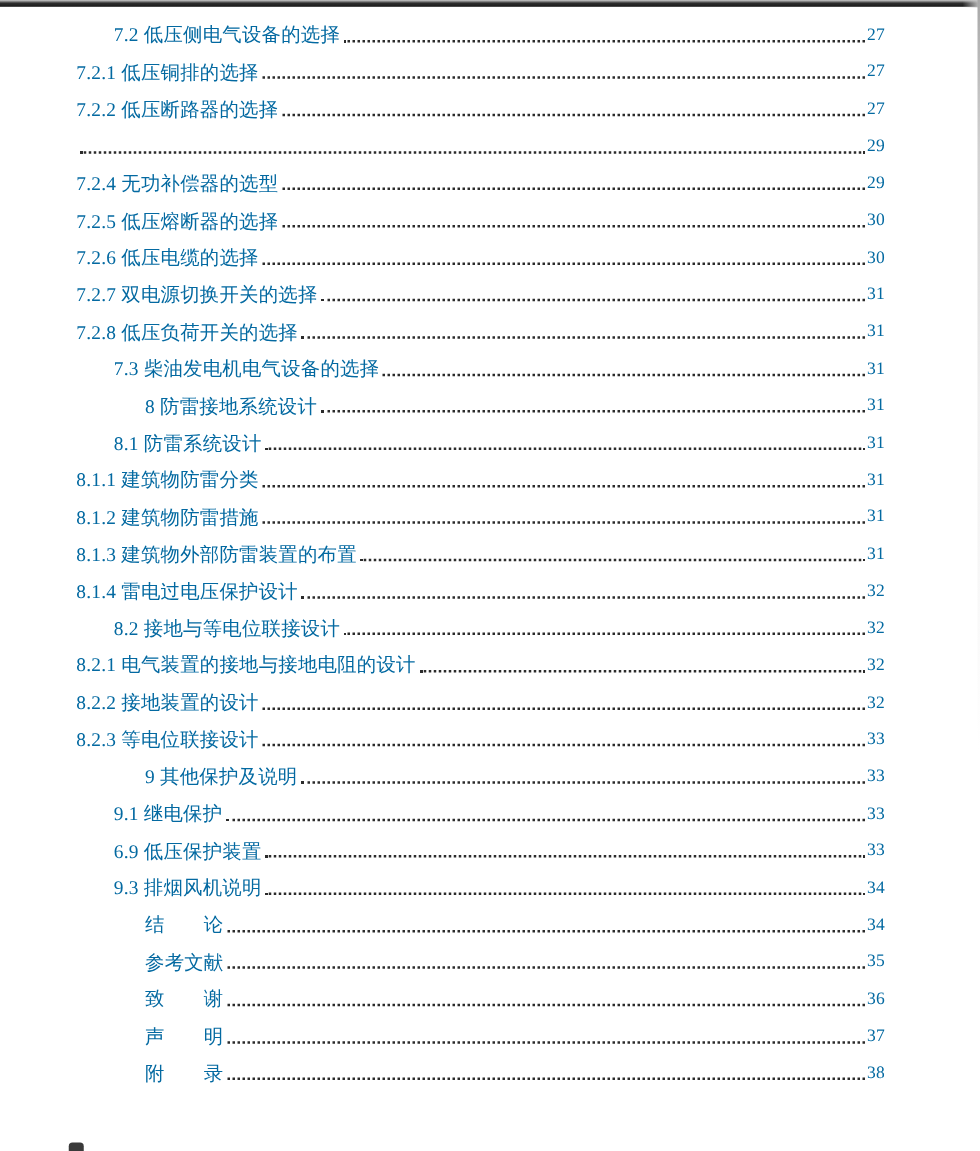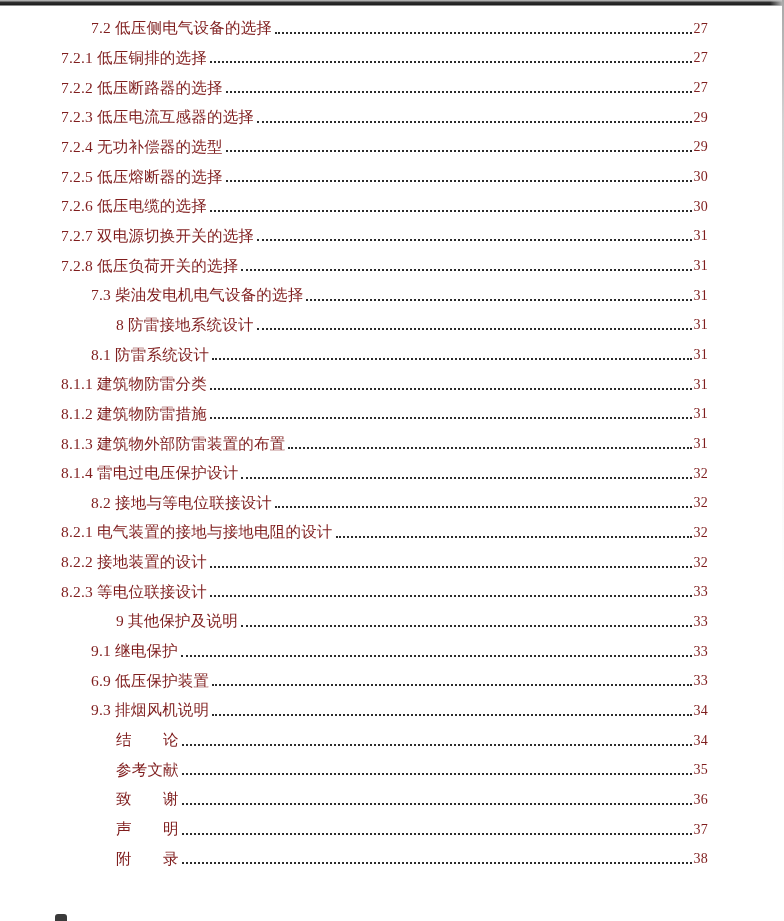--- a/index.html
+++ b/index.html
@@ -7,21 +7,21 @@
     padding: 0;
     background: #ffffff;
   }
   .page {
     position: relative;
     width: 784px;
     height: 921px;
     background: #ffffff;
     overflow: hidden;
     font-family: "Liberation Serif", "DejaVu Serif", serif;
-    color: #7f1d1d;
+    color: #0369a1;
   }
   
   .top-edge {
     position: absolute;
     top: 0; left: 0;
     width: 100%; height: 6px;
     background: linear-gradient(to bottom,
       #cccccc 0px, #8f8f8f 1px, #2e2e2e 2.5px, #1c1c1c 5px, #ffffff 6px);
   }
   .top-edge::after {
@@ -103,21 +103,20 @@
     <span class="pagenum">27</span>
   </div>
 
   <div class="row lvl3">
     <span class="label">7.2.2 低压断路器的选择</span>
     <span class="leader"></span>
     <span class="pagenum">27</span>
   </div>
 
   <div class="row lvl3">
-    <span class="label">7.2.3 低压电流互感器的选择</span>
     <span class="leader"></span>
     <span class="pagenum">29</span>
   </div>
 
   <div class="row lvl3">
     <span class="label">7.2.4 无功补偿器的选型</span>
     <span class="leader"></span>
     <span class="pagenum">29</span>
   </div>
 

